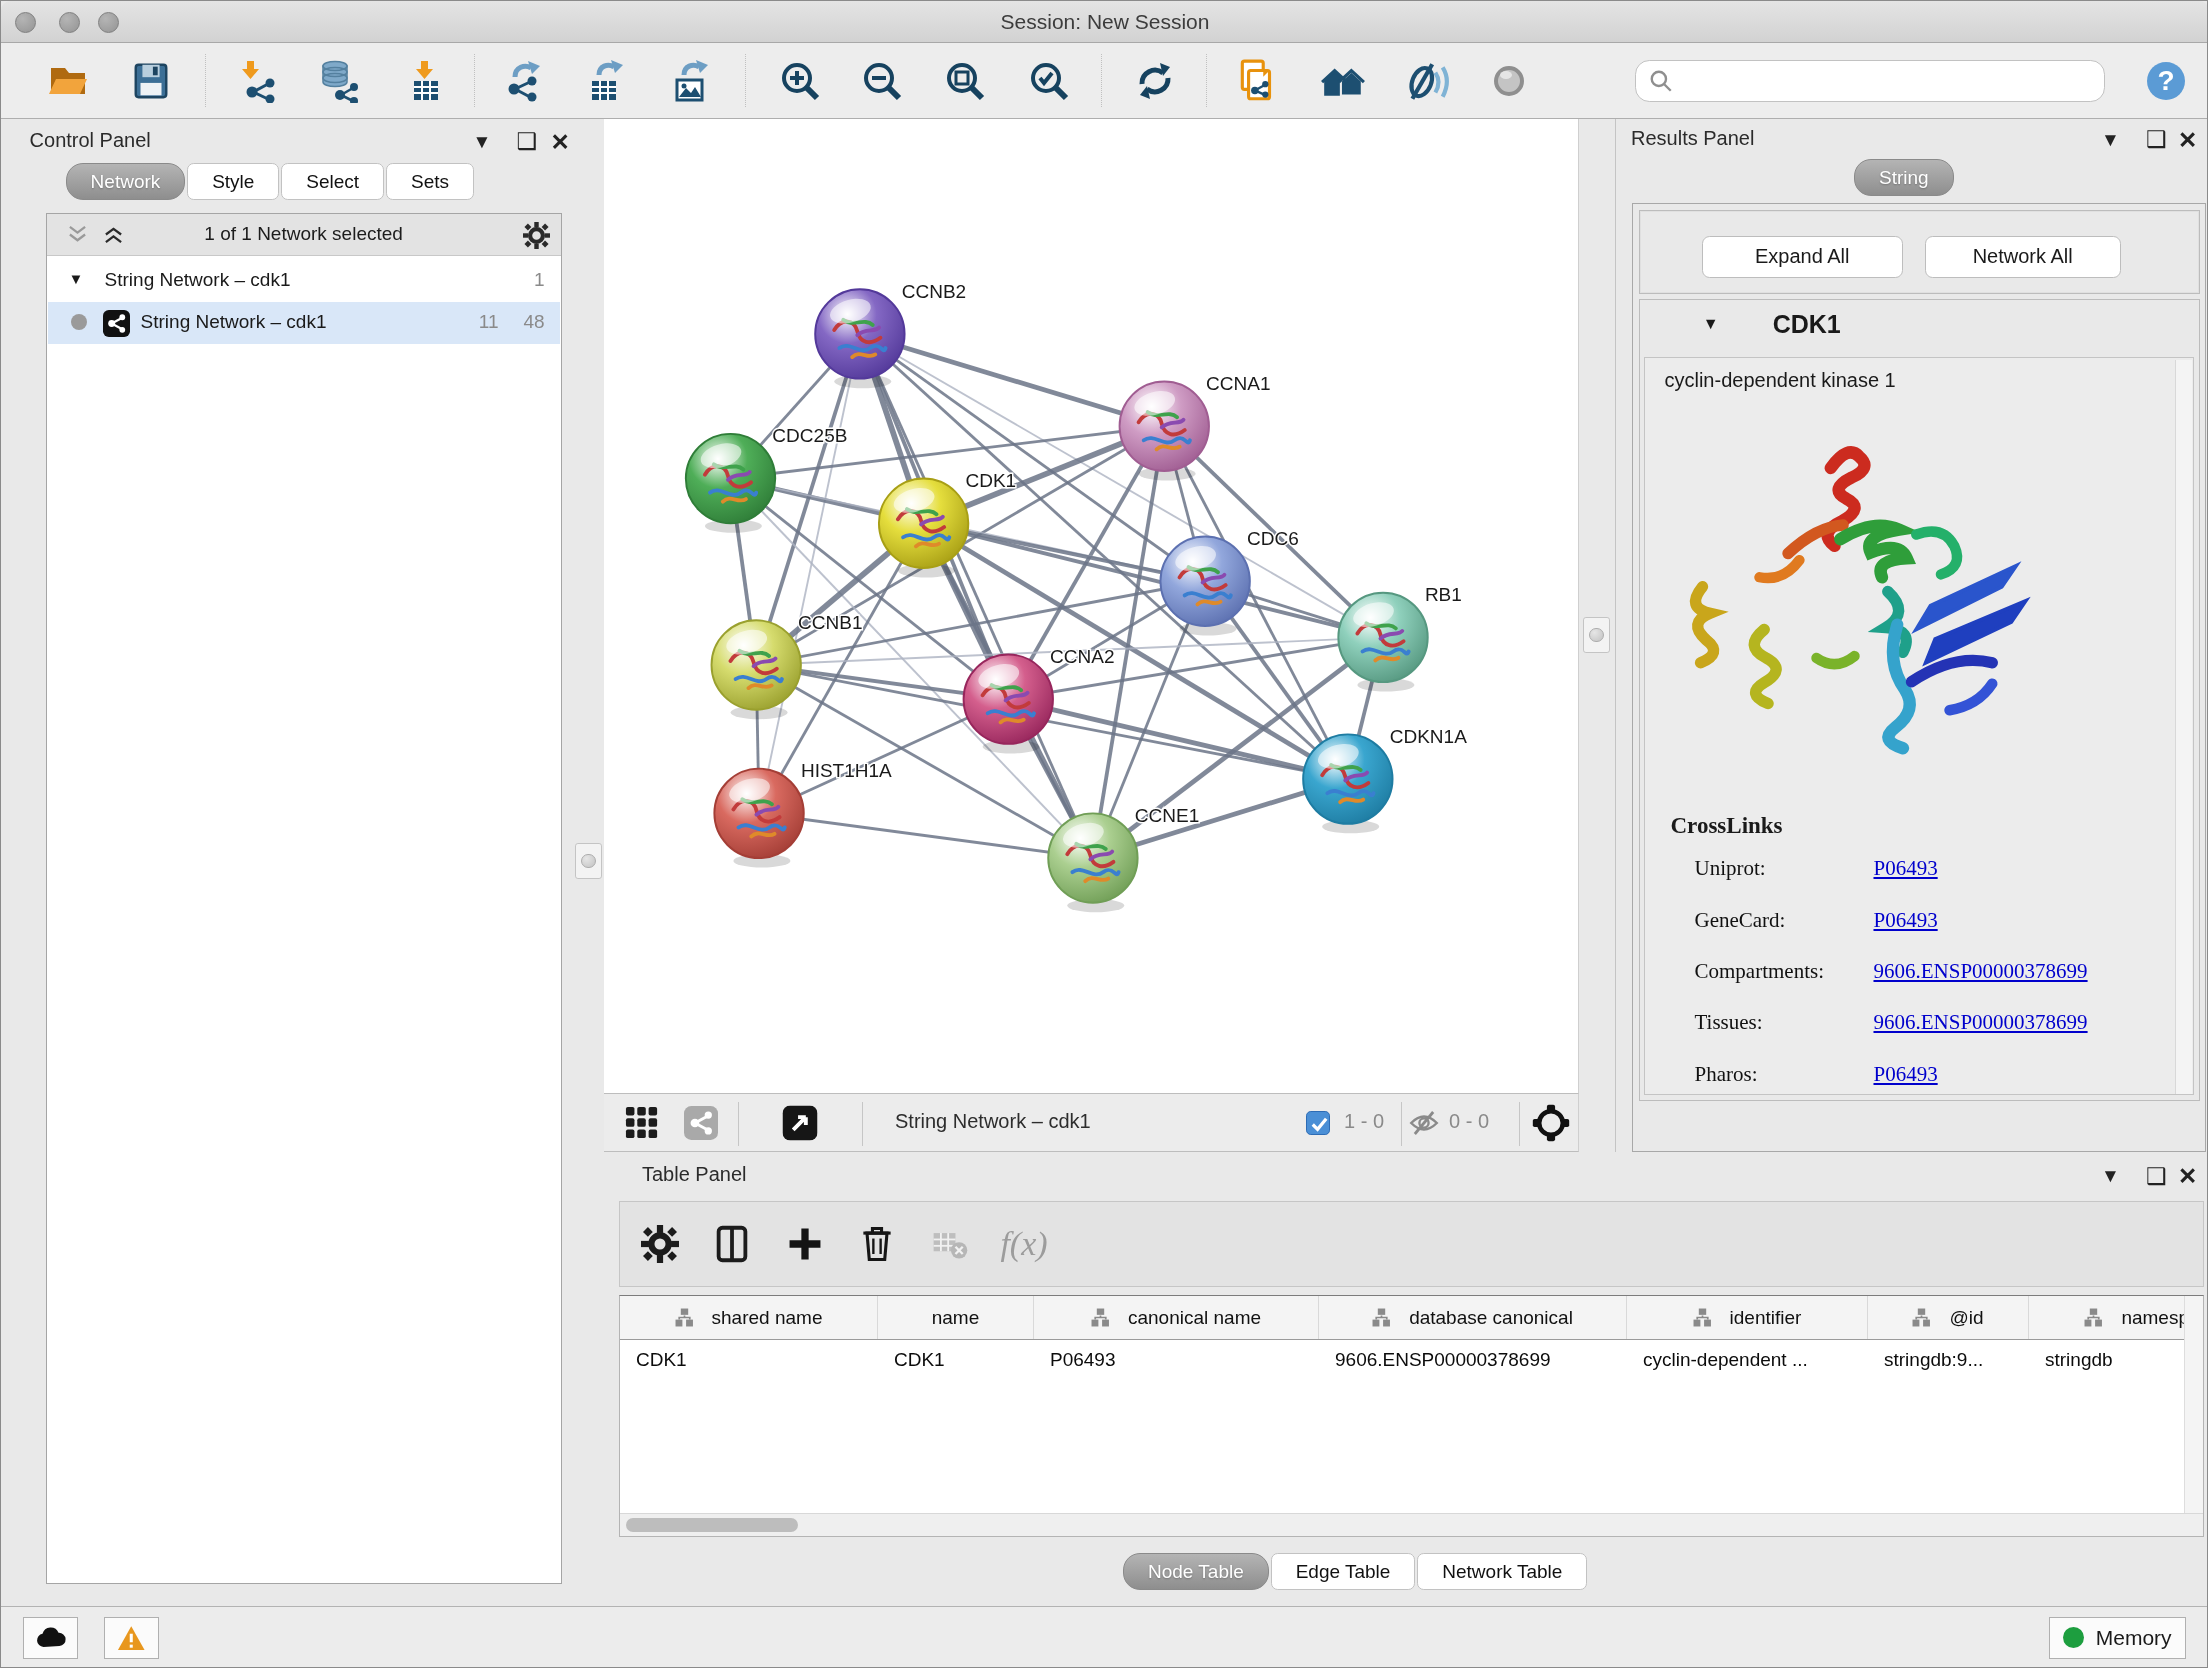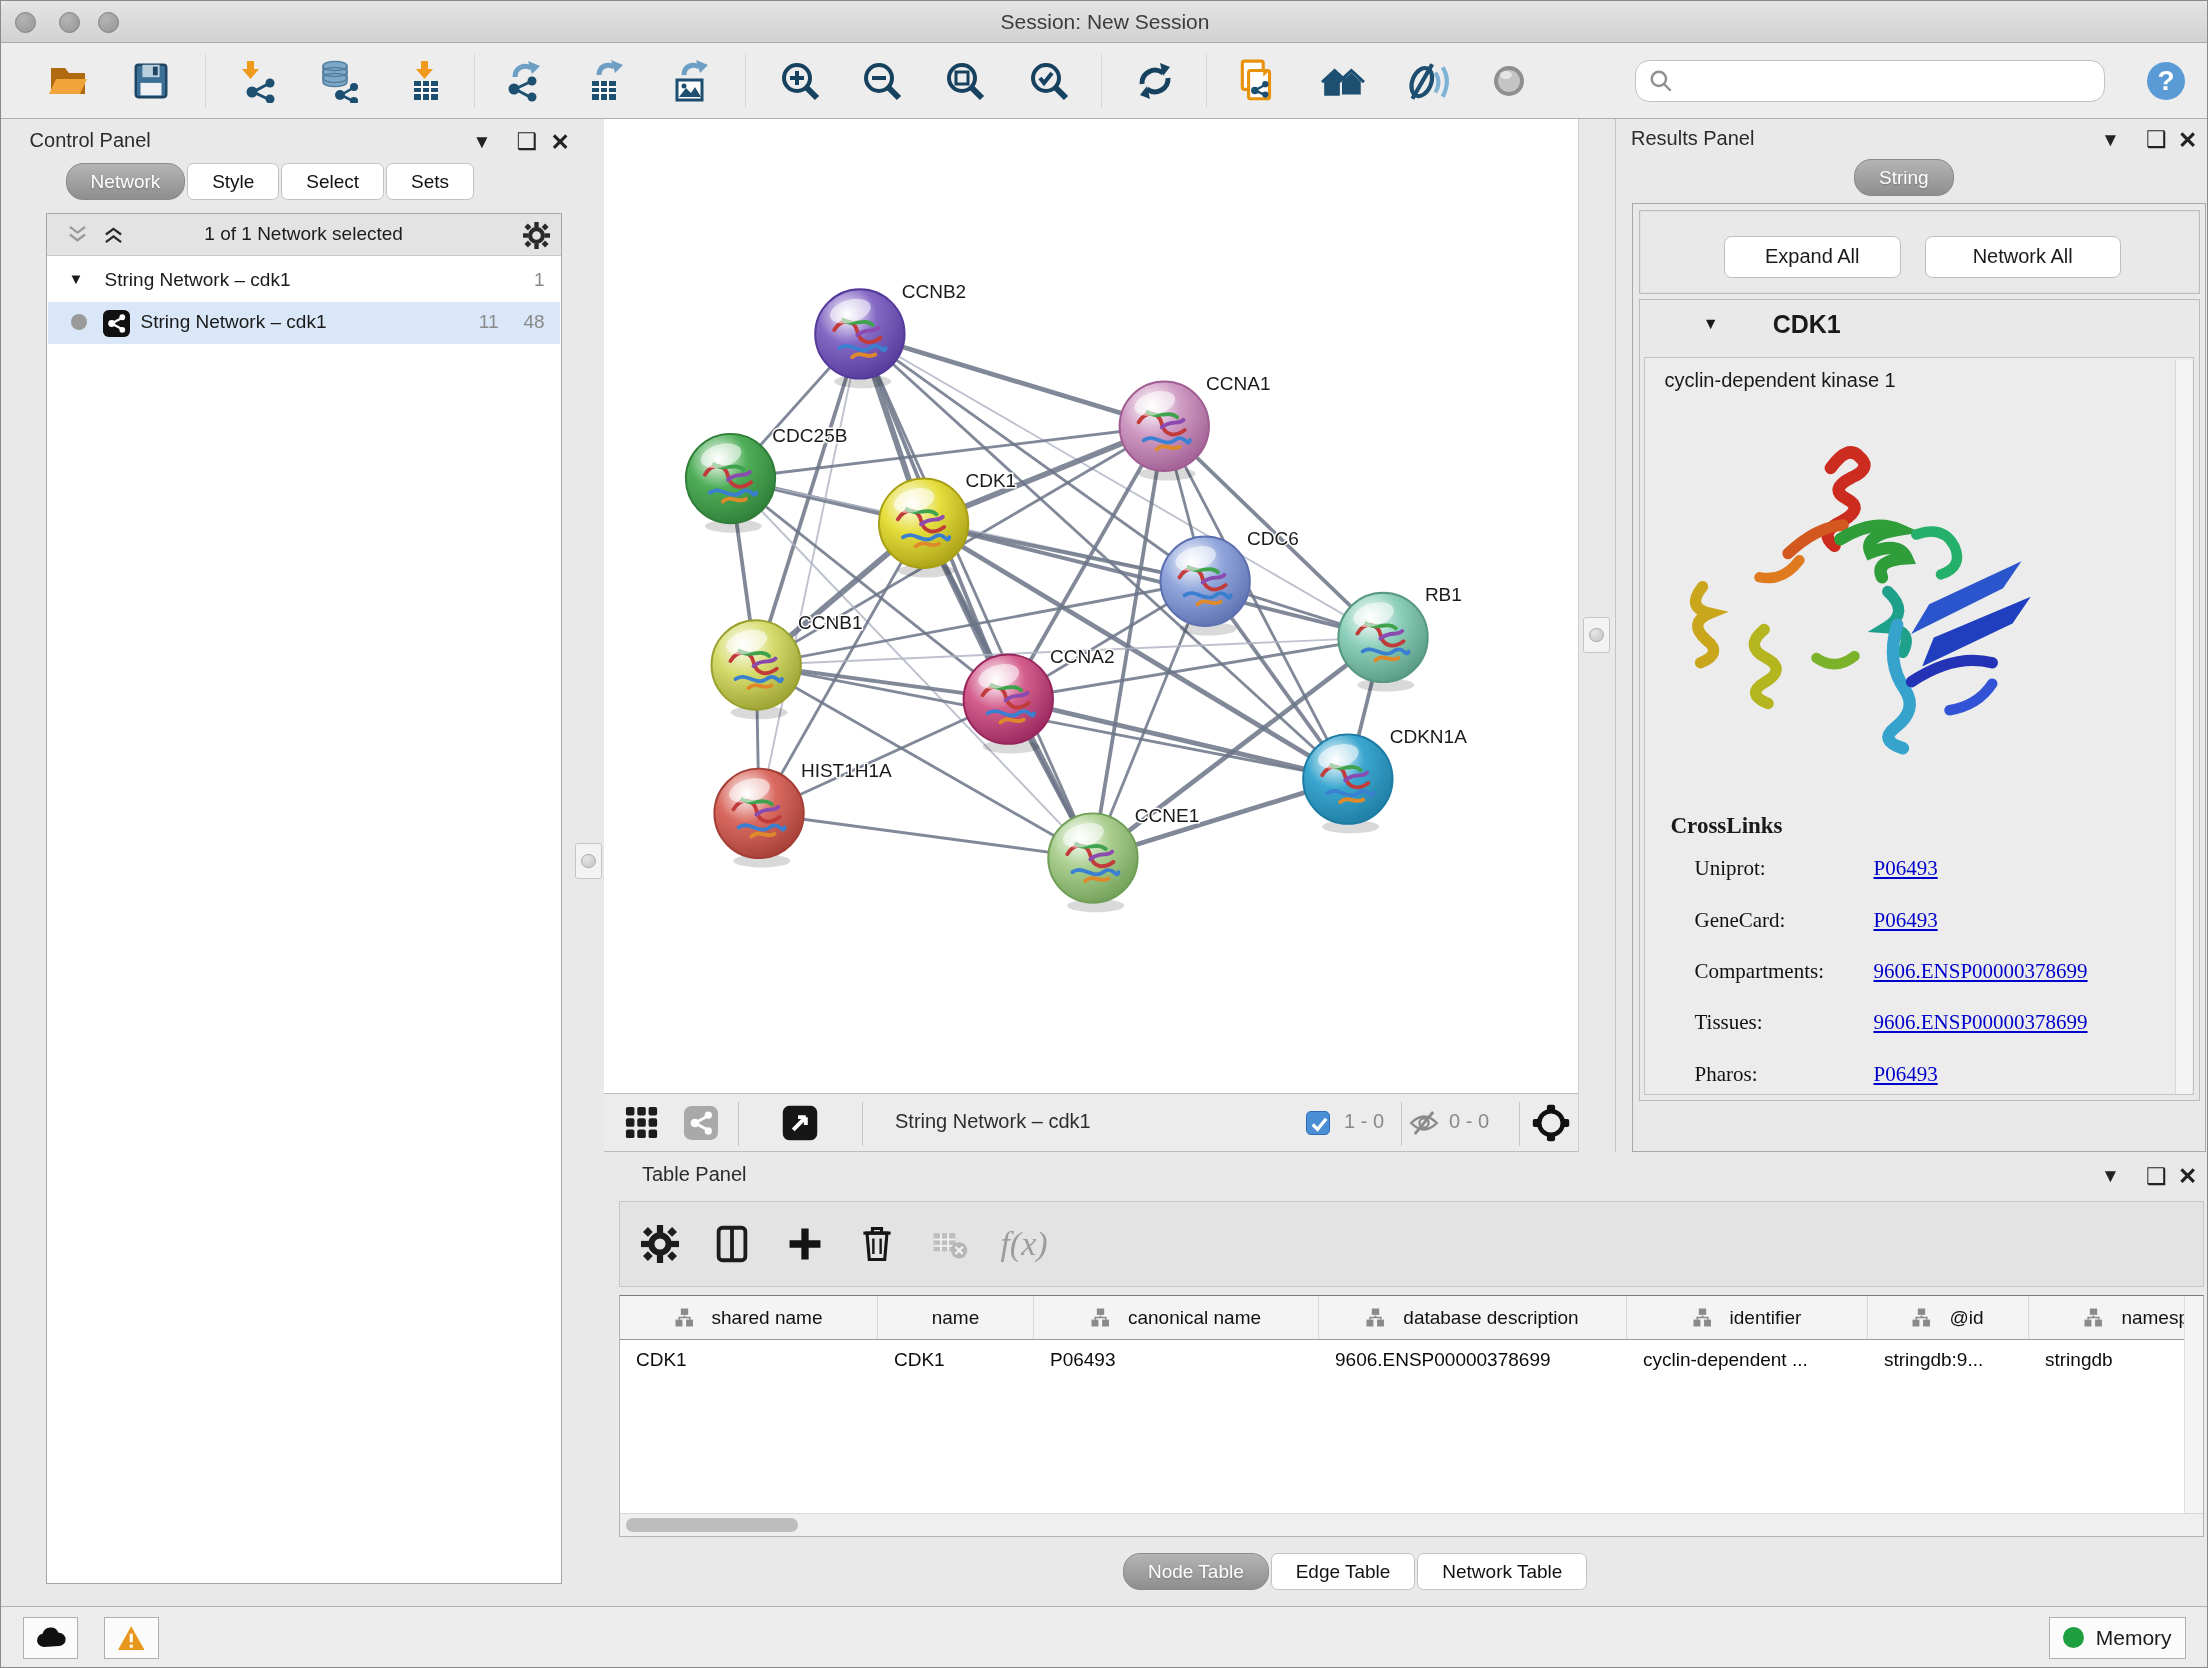--- a/index.html
+++ b/index.html
@@ -654,21 +654,21 @@
 <div class="abs rp">
   <span class="panel-title abs" style="left:15px; top:7.6px">Results Panel</span>
   <span class="panel-ctl" style="left:485px; top:9.5px">▼</span>
   <span class="panel-ctl" style="left:530px; top:6.7px; font-size:23px">❑</span>
   <span class="panel-ctl" style="left:562px; top:7.6px; font-weight:bold; font-size:23px">✕</span>
 
   <div class="abs tab selected" style="left:238px; top:40px">String</div>
 
   <div class="rp-outer">
     <div class="rp-expand-box">
-      <div class="rp-btn" style="left:84px; width:177px">Expand All</div>
+      <div class="rp-btn" style="left:62px; width:201px">Expand All</div>
       <div class="rp-btn" style="left:285px; width:196px">Network All</div>
     </div>
     <div class="rp-gene-box">
       <span class="abs" style="left:63px; top:15px; font-size:16px">▼</span>
       <span class="abs" style="left:133px; top:9.5px; font-size:25px; font-weight:bold">CDK1</span>
       <div class="rp-inner">
         <span class="abs" style="left:19px; top:11.4px; font-size:20px">cyclin-dependent kinase 1</span>
 
         <svg class="abs" style="left:28.5px; top:67px" width="380" height="352" viewBox="0 0 400 370">
           <g fill="none" stroke-linecap="round">
@@ -804,21 +804,21 @@
         </div>
         <div class="tp-hcell" style="width: 308px;">
           <svg width="19" height="19" viewBox="0 0 18 18">
             <g fill="#8a8a8a">
               <rect x="5.5" y="0.5" width="7" height="6"></rect>
               <rect x="0.5" y="11" width="6.5" height="6.5"></rect>
               <rect x="10.5" y="11" width="6.5" height="6.5"></rect>
             </g>
             <path d="M9 7v2M4 11V9h10v2" stroke="#8a8a8a" stroke-width="1.6" fill="none"></path>
           </svg>
-          <span>database description</span>
+          <span>database canonical</span>
         </div>
         <div class="tp-hcell" style="width: 241px;">
           <svg width="19" height="19" viewBox="0 0 18 18">
             <g fill="#8a8a8a">
               <rect x="5.5" y="0.5" width="7" height="6"></rect>
               <rect x="0.5" y="11" width="6.5" height="6.5"></rect>
               <rect x="10.5" y="11" width="6.5" height="6.5"></rect>
             </g>
             <path d="M9 7v2M4 11V9h10v2" stroke="#8a8a8a" stroke-width="1.6" fill="none"></path>
           </svg>

